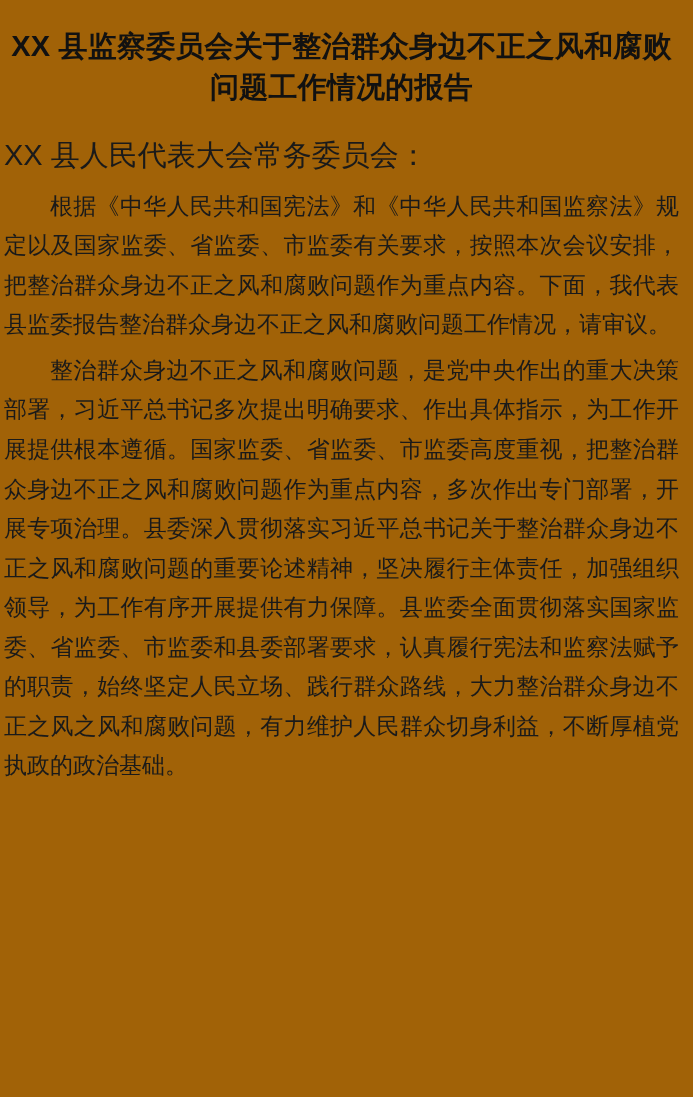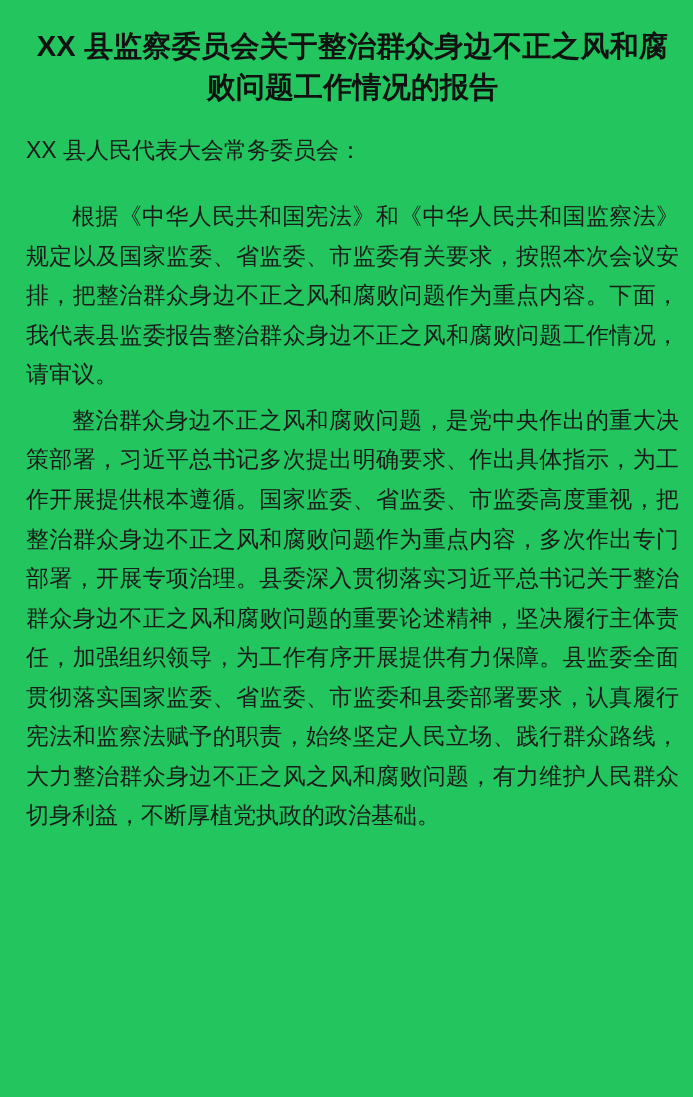--- a/index.html
+++ b/index.html
@@ -11,37 +11,37 @@
     width: 693px;
     min-height: 1097px;
     font-family: "Liberation Sans", "DejaVu Sans", sans-serif;
     color: #1a1a1a;
     -webkit-font-smoothing: antialiased;
   }
   .page {
     width: 693px;
     min-height: 1097px;
     box-sizing: border-box;
-    padding: 26px 14px 10px 26px;
-    background: #22c55e;
+    padding: 26px 14px 10px 4px;
+    background: #a16207;
   }
   .doc-title {
     font-size: 29px;
     font-weight: bold;
     line-height: 1.42;
     text-align: center;
     letter-spacing: 0.2px;
     margin: 0 0 24px 0;
     padding: 0 4px;
     color: #111111;
   }
   .salutation {
-    font-size: 23px;
+    font-size: 29px;
     line-height: 1.6;
-    margin: 0 0 28px 0;
+    margin: 0 0 8px 0;
     color: #1a1a1a;
   }
   .para {
     font-size: 23px;
     line-height: 1.72;
     margin: 0 0 6px 0;
     text-align: justify;
     text-justify: inter-ideograph;
     text-indent: 2em;
     color: #1a1a1a;

